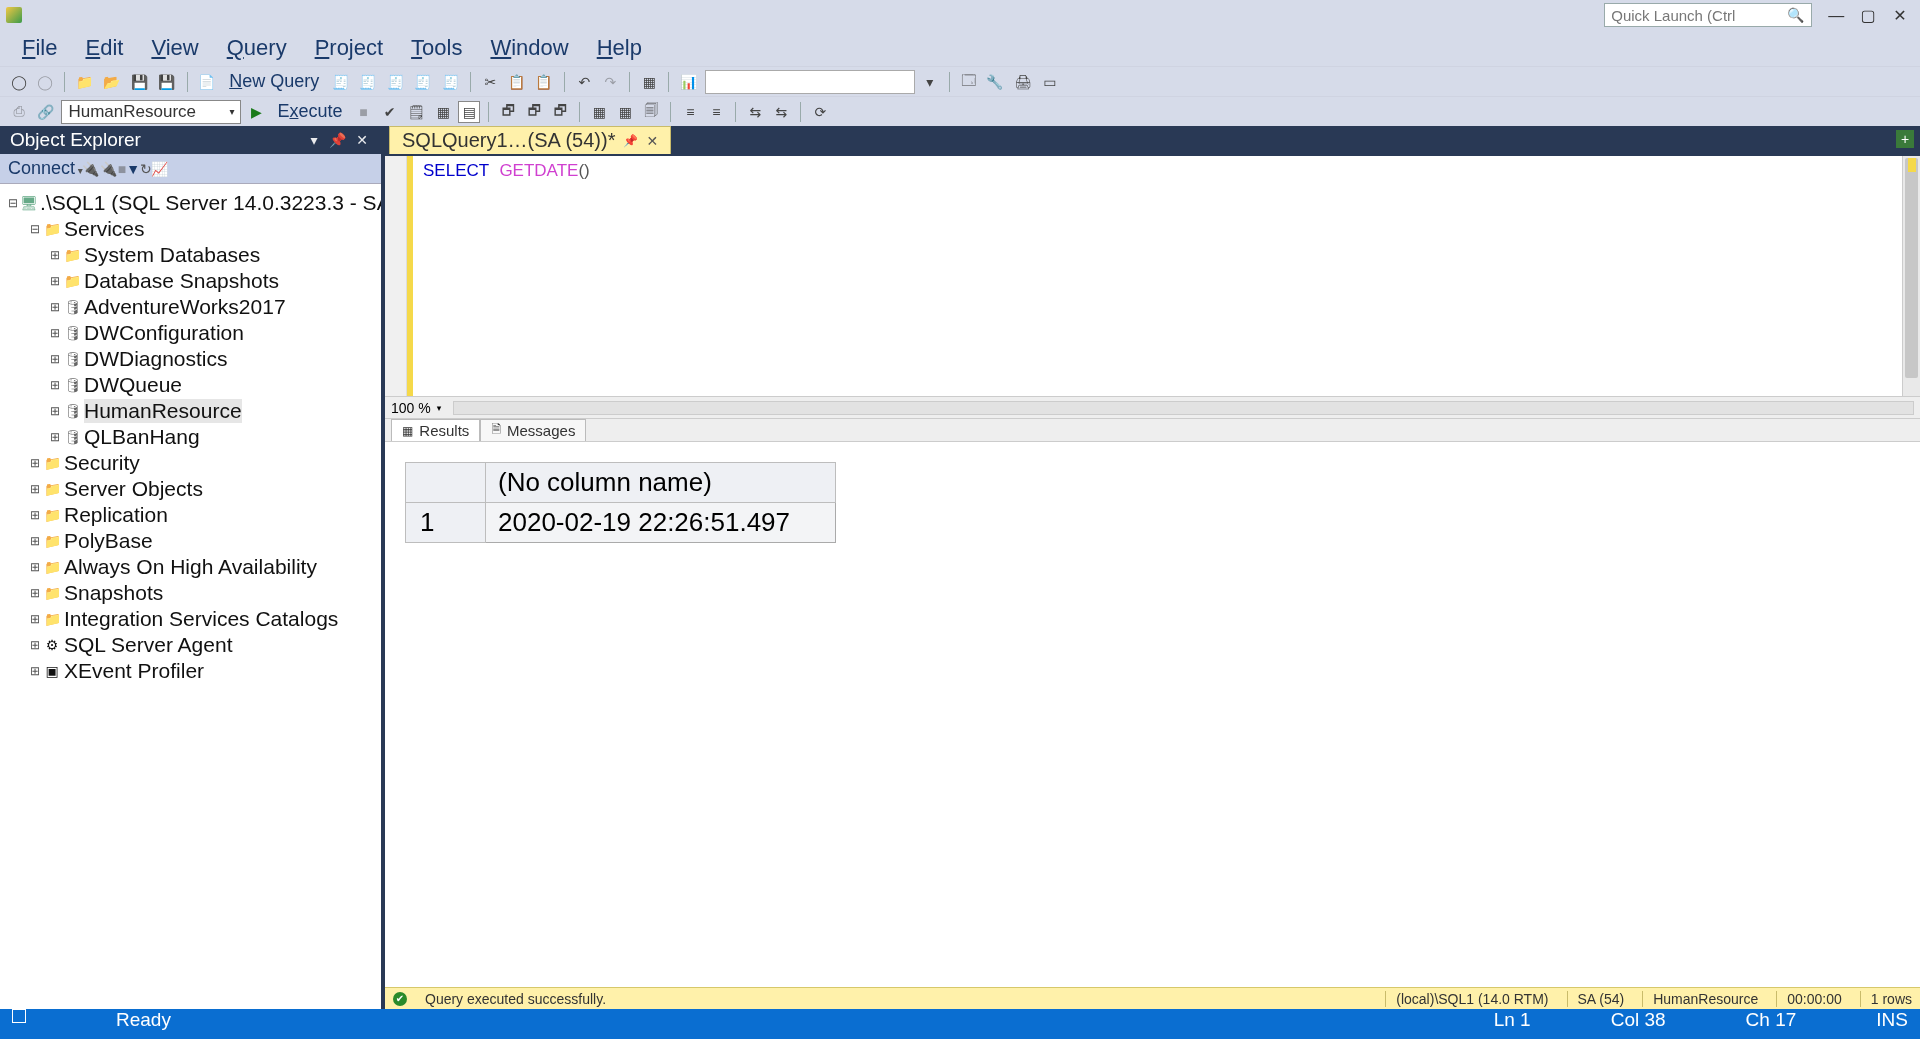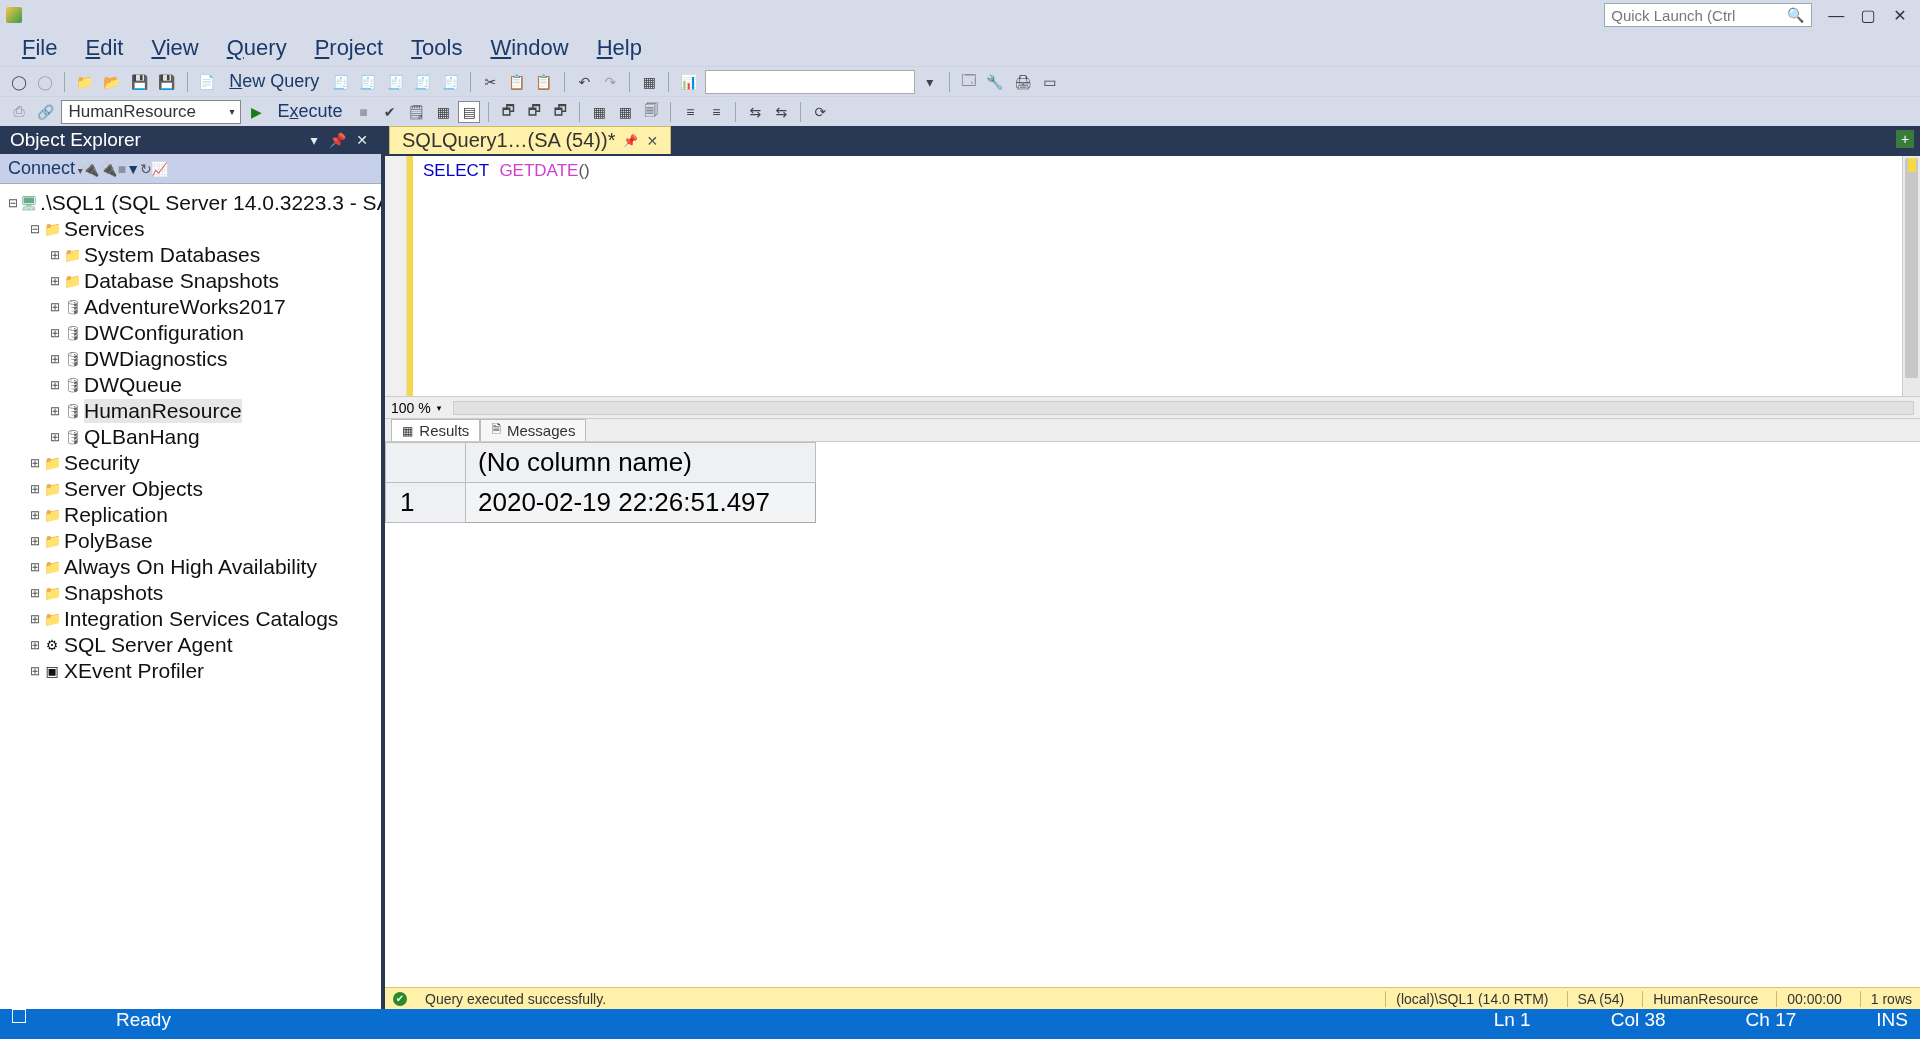--- a/index.html
+++ b/index.html
@@ -73,21 +73,21 @@
 
 .zoomrow { height:22px; background:#eee; border-top:1px solid #ccc; display:flex; align-items:center; padding:0 6px; font-size:14px; gap:6px; }
 .zoomrow .car { font-size:9px; }
 .zoomrow .hscroll { flex:1; height:14px; background:#e2e2e2; border:1px solid #ccc; margin-left:6px; }
 
 .resulttabs { height:24px; background:#eee; border-top:1px solid #ccc; border-bottom:1px solid #ccc; display:flex; align-items:flex-end; padding-left:6px; font-size:15px; }
 .rt { height:22px; padding:0 10px; border:1px solid #bbb; border-bottom:none; background:#f7f7f7; display:flex; align-items:center; gap:6px; color:#333; }
 .rt.active { background:#fff; }
 .rt .ico { font-size:12px; }
 
-.resultgrid { flex:1; background:#fff; padding:0; font-size:26px; }
+.resultgrid { flex:1; background:#fff; padding:20px; font-size:26px; }
 .resultgrid table { border-collapse:collapse; }
 .gridcorner { width:80px; height:40px; background:#eef0f4; border:1px solid #bdbdbd; }
 .colhdr { min-width:350px; height:40px; background:#eef0f4; border:1px solid #bdbdbd; padding:0 12px; text-align:left; font-weight:normal; }
 .rowhdr { width:80px; background:#eef0f4; border:1px solid #bdbdbd; padding:0 14px; text-align:left; font-weight:normal; }
 .gridcell { border:1px solid #aaa; padding:4px 12px; background:#f3f4f6; }
 
 .querystatus { height:22px; background:#fff1aa; border-top:1px solid #d6c86a; display:flex; align-items:center; padding:0 8px; font-size:14px; color:#333; gap:18px; }
 .querystatus .ok { width:14px; height:14px; border-radius:50%; background:#2a8a2a; display:inline-flex; align-items:center; justify-content:center; color:#fff; font-size:10px; }
 .querystatus .sp { flex:1; }
 .querystatus .seg { border-left:1px solid #c9bb6a; padding-left:10px; }

